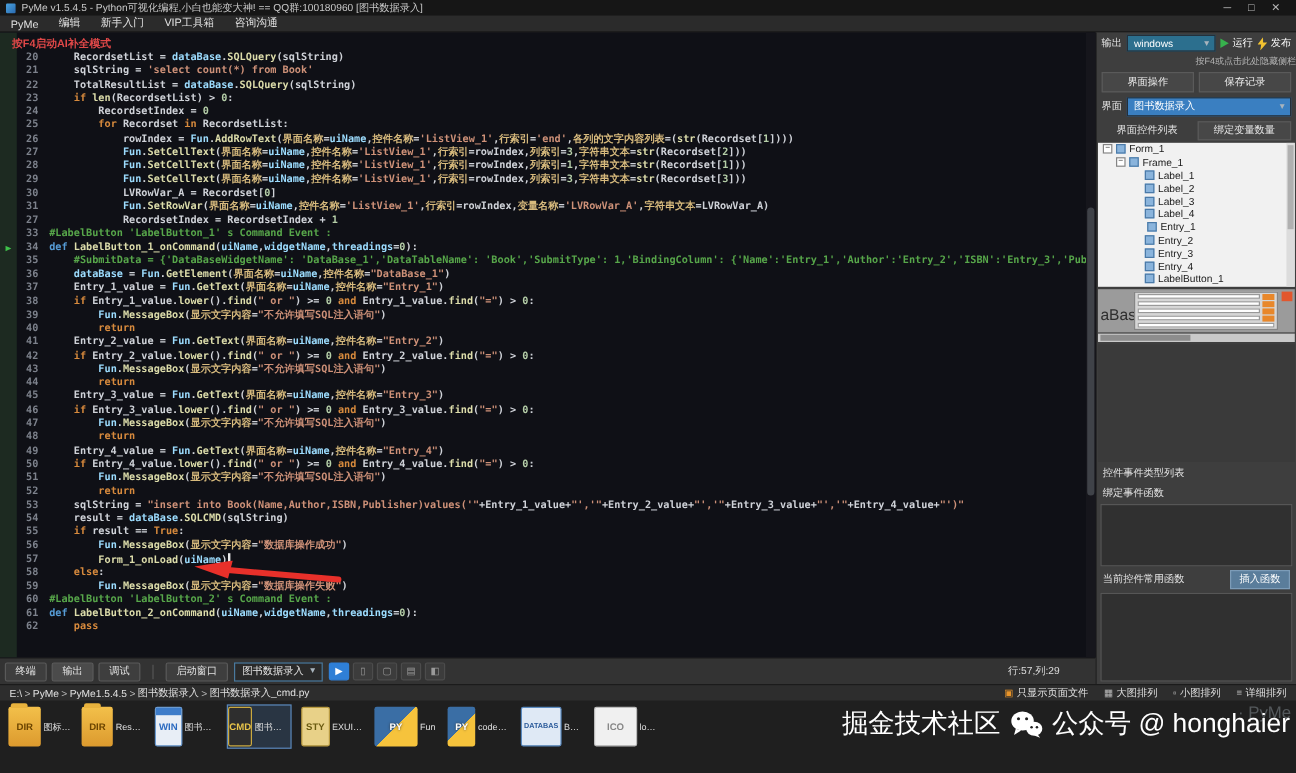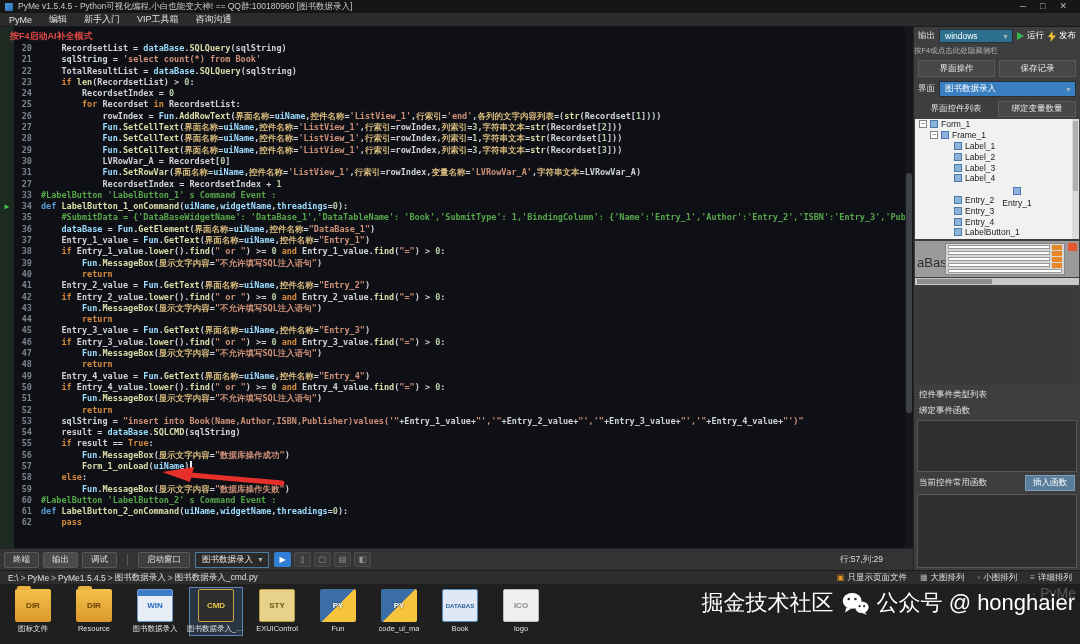--- a/index.html
+++ b/index.html
@@ -57,21 +57,21 @@
   
   .panel{width:167px;flex:none;background:#3e3e3e;border-left:1px solid #242424;display:flex;flex-direction:column;color:#e4e4e4;}
   .p-row{display:flex;align-items:center;gap:4px;padding:2px 4px;}
   .p-label{font-size:8.5px;white-space:nowrap;}
   .combo{display:flex;align-items:center;justify-content:space-between;gap:3px;padding:1px 3px 1px 5px;font-size:8.5px;color:#fff;border:1px solid #24303a;min-height:13px;}
   .combo.teal{background:#2c6f8e;flex:1;}
   .combo.blue{background:#3a7fc1;flex:1;}
   .combo.dark{background:#2c2c2c;border:1px solid #5a5a5a;flex:1;}
   .runbtn,.pubbtn{display:flex;align-items:center;gap:3px;font-size:8.5px;color:#fff;white-space:nowrap;}
   .play-tri{width:0;height:0;border-left:7px solid #37b24d;border-top:4.5px solid transparent;border-bottom:4.5px solid transparent;}
-  .p-hint{text-align:left;font-size:7.5px;color:#b5b5b5;padding:1px 0 2px;}
+  .p-hint{text-align:right;font-size:7.5px;color:#b5b5b5;padding:1px 0 2px;}
   .p-btn{flex:1;text-align:center;font-size:8.5px;background:#474747;border:1px solid #5a5a5a;padding:1.5px 0;color:#eee;}
   .p-tab{flex:1;font-size:8.5px;text-align:center;white-space:nowrap;}
   .p-tab.btn{background:#474747;border:1px solid #5a5a5a;padding:1px 0;}
   .tree{height:120px;background:#f1f1f1;margin:0 1px;position:relative;overflow:hidden;}
   .tree-row{display:flex;align-items:center;gap:3px;height:10.8px;font-size:8.5px;color:#1a1a1a;white-space:nowrap;}
   .exp{width:8px;height:8px;border:1px solid #848484;background:#fff;font-size:7px;line-height:6px;text-align:center;color:#333;flex:none;}
   .exp-sp{width:10px;flex:none;}
   .node-ico{width:8px;height:8px;background:#8ab4dc;border:1px solid #4a7aa8;flex:none;}
   .tree-scroll{position:absolute;right:0;top:0;bottom:0;width:7px;background:#dcdcdc;}
   .tree-thumb{position:absolute;left:1px;right:1px;top:2px;height:58%;background:#b0b0b0;}
@@ -97,21 +97,21 @@
   .pathbar{height:14px;background:#2d2d2d;border-top:1px solid #1b1b1b;display:flex;align-items:center;font-size:8.5px;color:#e0e0e0;padding:0 8px;}
   .path-seg{white-space:nowrap;}
   .path-sep{color:#bdbdbd;margin:0 2px;}
   .pb-flex{flex:1;}
   .pb-item{display:flex;align-items:center;gap:3px;margin-left:13px;white-space:nowrap;}
   .pb-glyph{font-size:8px;color:#b9b9b9;}
   .pb-glyph.orange{color:#e8942a;}
 
   
   .filebar{height:60px;background:#1f1f1f;position:relative;display:flex;align-items:flex-start;gap:7px;padding:3px 6px;}
-  .file-item{width:54px;flex:none;display:flex;flex-direction:column;align-items:center;gap:2px;padding:1px 0;border:1px solid transparent;}
+  .file-item{width:54px;flex:none;display:flex;flex-direction:row;align-items:center;gap:2px;padding:1px 0;border:1px solid transparent;}
   .file-item.selected{background:rgba(70,110,160,.28);border-color:#5a86b8;}
   .fi{width:36px;height:33px;border-radius:2px;position:relative;display:flex;align-items:center;justify-content:center;font-weight:bold;}
   .fi .badge{font-size:8px;}
   .fi.t-folder{background:linear-gradient(#f3c04a,#dc9a2e);color:#6b4400;}
   .fi.t-folder::before{content:'';position:absolute;top:-3px;left:2px;width:14px;height:4px;background:#e8b23d;border-radius:2px 2px 0 0;}
   .fi.t-win{background:#e8eef6;border:1px solid #6a9ad0;color:#2a6ac0;}
   .fi.t-win::before{content:'';position:absolute;top:0;left:0;right:0;height:6px;background:#3d7cc9;}
   .fi.t-cmd{background:#2e2e2e;border:1px solid #caa93f;color:#e8c44a;}
   .fi.t-sty{background:#e8d188;border:1px solid #b89a40;color:#6a5a10;}
   .fi.t-py{background:linear-gradient(135deg,#3a6ea5 50%,#f6c33c 50%);color:#fff;text-shadow:0 0 2px #333;}
@@ -287,21 +287,21 @@
             <div class="tree-row" style="padding-left: 26px;">
               <span class="exp-sp"></span>
               <span class="node-ico"></span>
               <span>Label_3</span>
             </div>
             <div class="tree-row" style="padding-left: 26px;">
               <span class="exp-sp"></span>
               <span class="node-ico"></span>
               <span>Label_4</span>
             </div>
-            <div class="tree-row" style="padding-left: 40px; flex-direction: column;">
+            <div class="tree-row" style="padding-left: 28px;">
               <span class="exp-sp"></span>
               <span class="node-ico"></span>
               <span>Entry_1</span>
             </div>
             <div class="tree-row" style="padding-left: 26px;">
               <span class="exp-sp"></span>
               <span class="node-ico"></span>
               <span>Entry_2</span>
             </div>
             <div class="tree-row" style="padding-left: 26px;">

